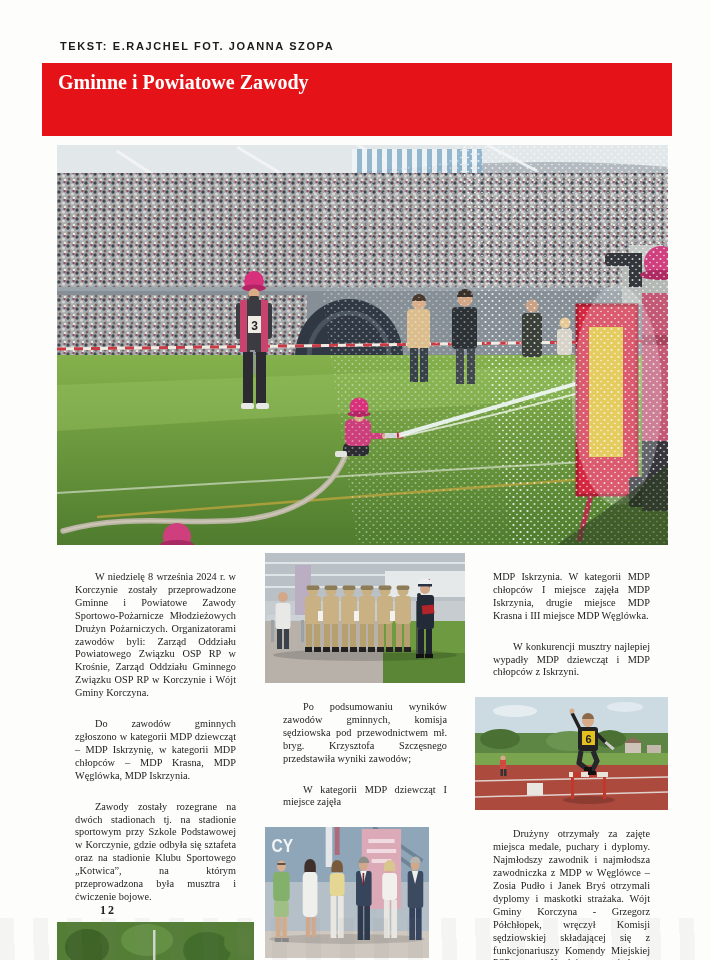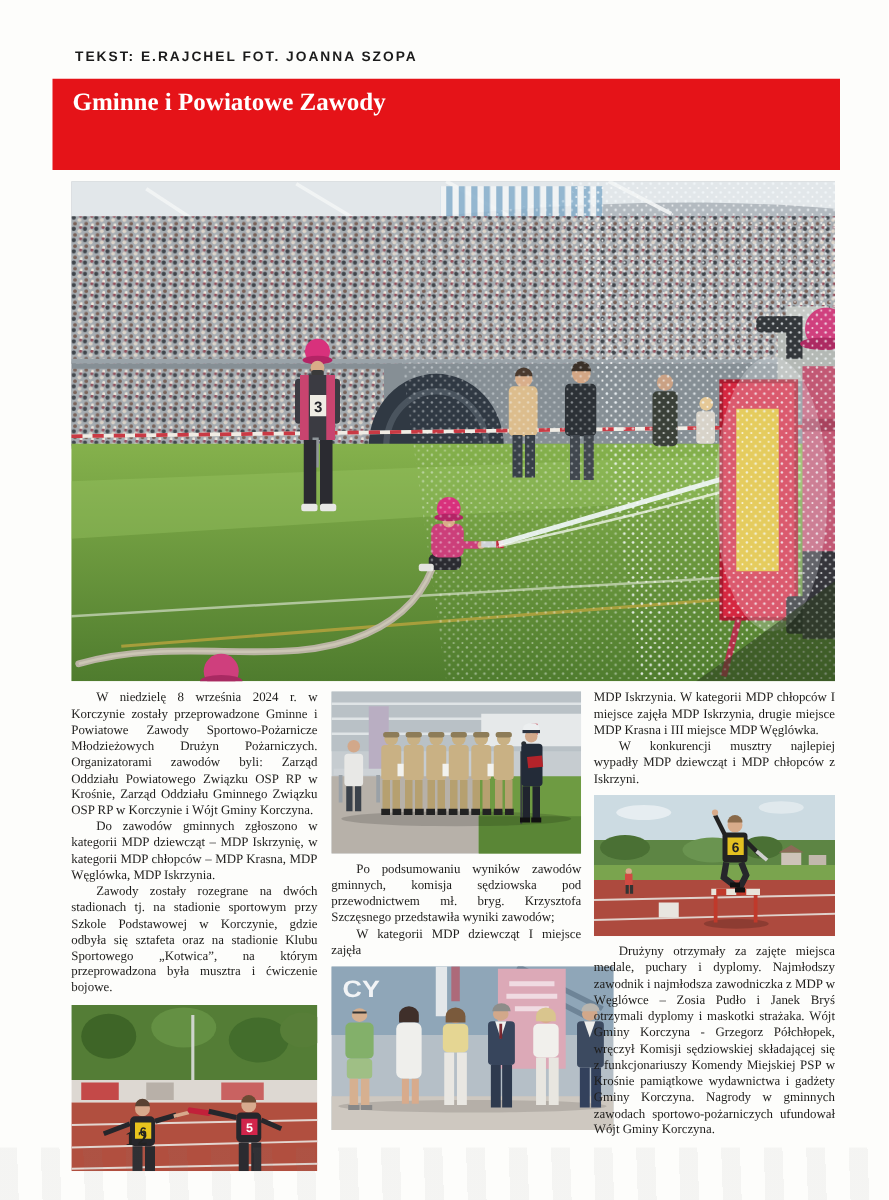--- a/index.html
+++ b/index.html
@@ -23,32 +23,32 @@
   .banner .t{
     font-weight:bold;font-size:20px;line-height:33px;padding-left:16px;
   }
   .banner .t:first-child{padding-top:3px;}
   .hero{position:absolute;left:57px;top:145px;width:611px;height:400px;}
   .hero svg,.photo svg{display:block;width:100%;height:100%;}
   .col{
     position:absolute;top:553px;font-size:10.3px;line-height:12.9px;
     text-align:justify;color:#1e1d1b;
   }
-  .col p{margin:0;text-indent:20px;}
+  .col p{margin:18px;text-indent:20px;}
   .col p.noindent{text-indent:0;}
   #col1{left:57px;width:197px;}
   #col2{left:265px;width:200px;}
   #col3{left:475px;width:193px;}
   .photo{display:block;overflow:hidden;}
   .photo-relay{width:197px;height:133px;margin-top:6px;}
   .photo-lineup{width:200px;height:130px;margin-bottom:7px;}
-  .photo-officials{width:226px;height:131px;margin-top:6px;}
+  .photo-officials{width:164px;height:131px;margin-top:6px;}
   .photo-hurdle{width:193px;height:113px;margin-top:6px;margin-bottom:7px;}
   .pageno{
-    position:absolute;left:100px;top:903px;font-size:16px;font-weight:bold;
+    position:absolute;left:100px;top:903px;font-size:12px;font-weight:bold;
     letter-spacing:2px;color:#222;
   }
   svg text{font-family:"Liberation Sans", sans-serif;}
 </style>
 </head>
 <body>
 
 <div class="page">
 
   <div class="byline">TEKST: E.RAJCHEL FOT. JOANNA SZOPA</div>

